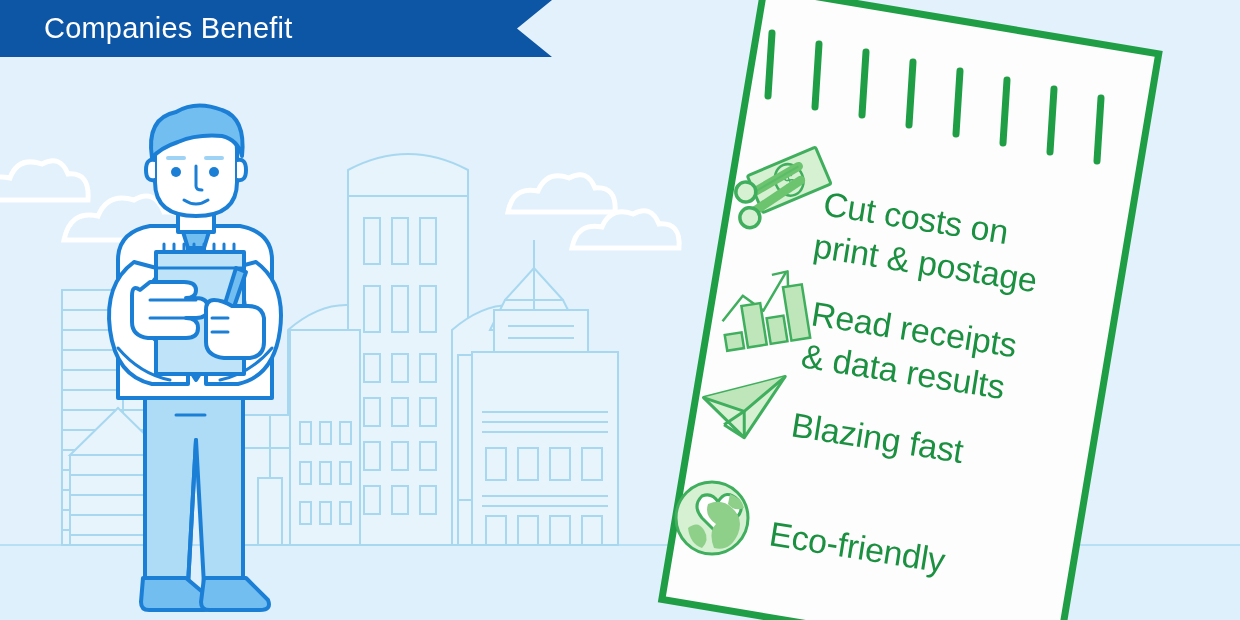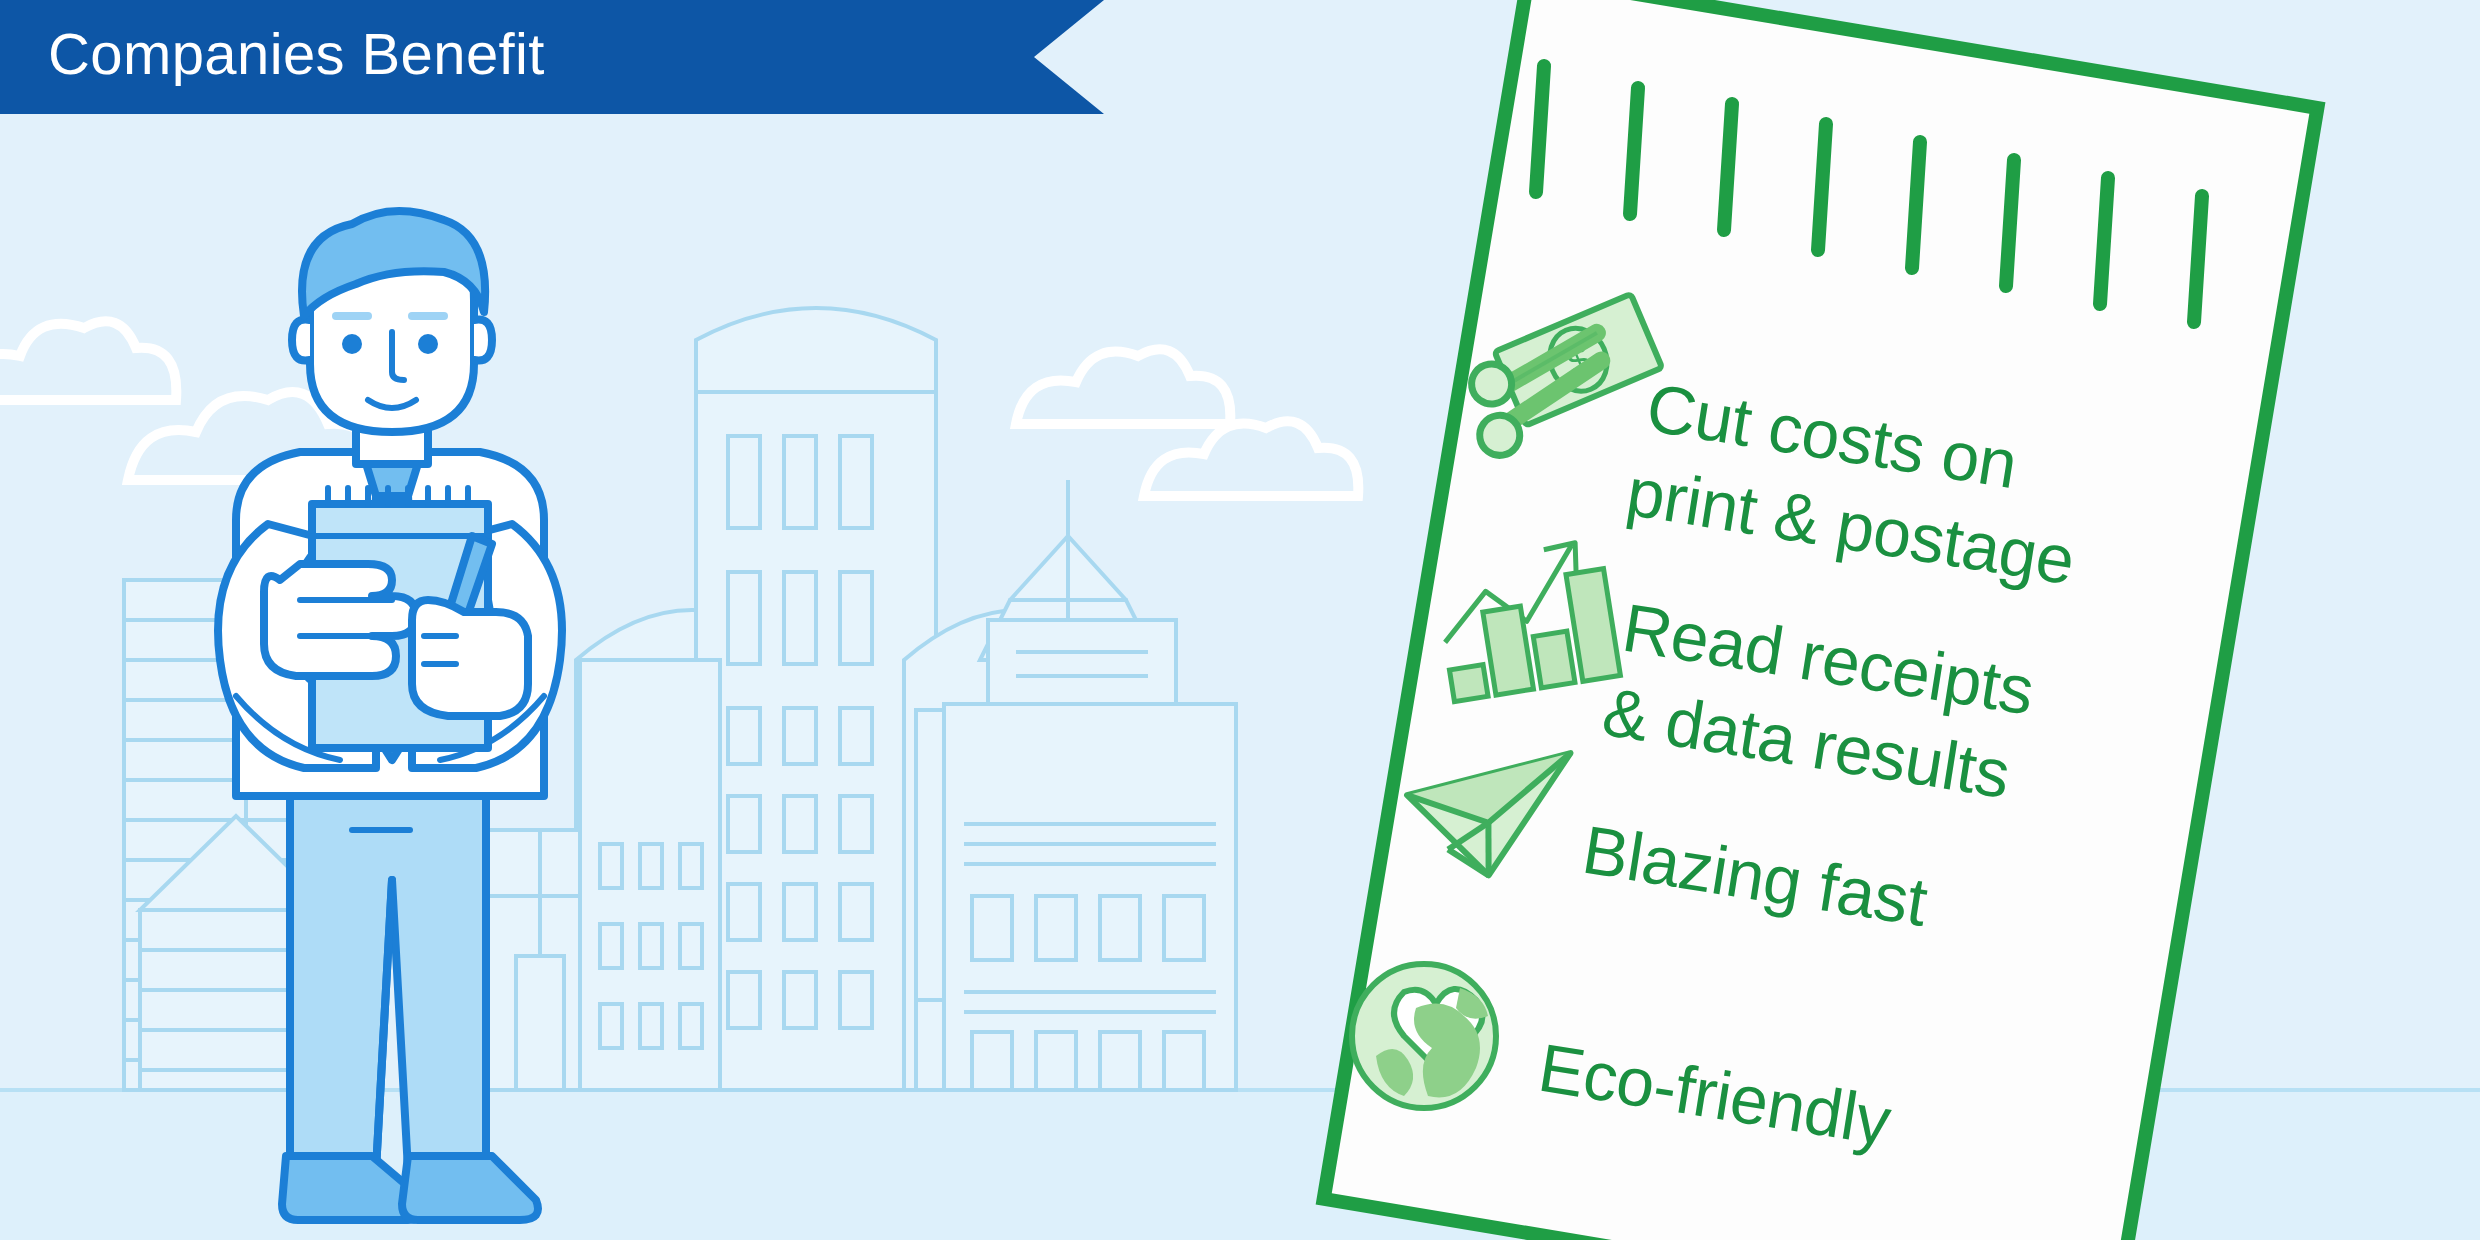--- a/index.html
+++ b/index.html
@@ -35,21 +35,21 @@
     -webkit-clip-path: polygon(0 0, 552px 0, 552px 0, 517px 28.5px, 552px 57px, 0 57px);
     clip-path: polygon(0 0, 552px 0, 552px 0, 517px 28.5px, 552px 57px, 0 57px);
     display: flex;
     align-items: center;
   }
   #ribbon-title {
     color: #ffffff;
     font-size: 29px;
     font-weight: 400;
     letter-spacing: 0.2px;
-    margin-left: 24px;
+    margin-left: 44px;
     white-space: nowrap;
   }
 
   
   #notepad-wrap {
     position: absolute;
     left: 600px;
     top: 0px;
     width: 640px;
     height: 620px;

